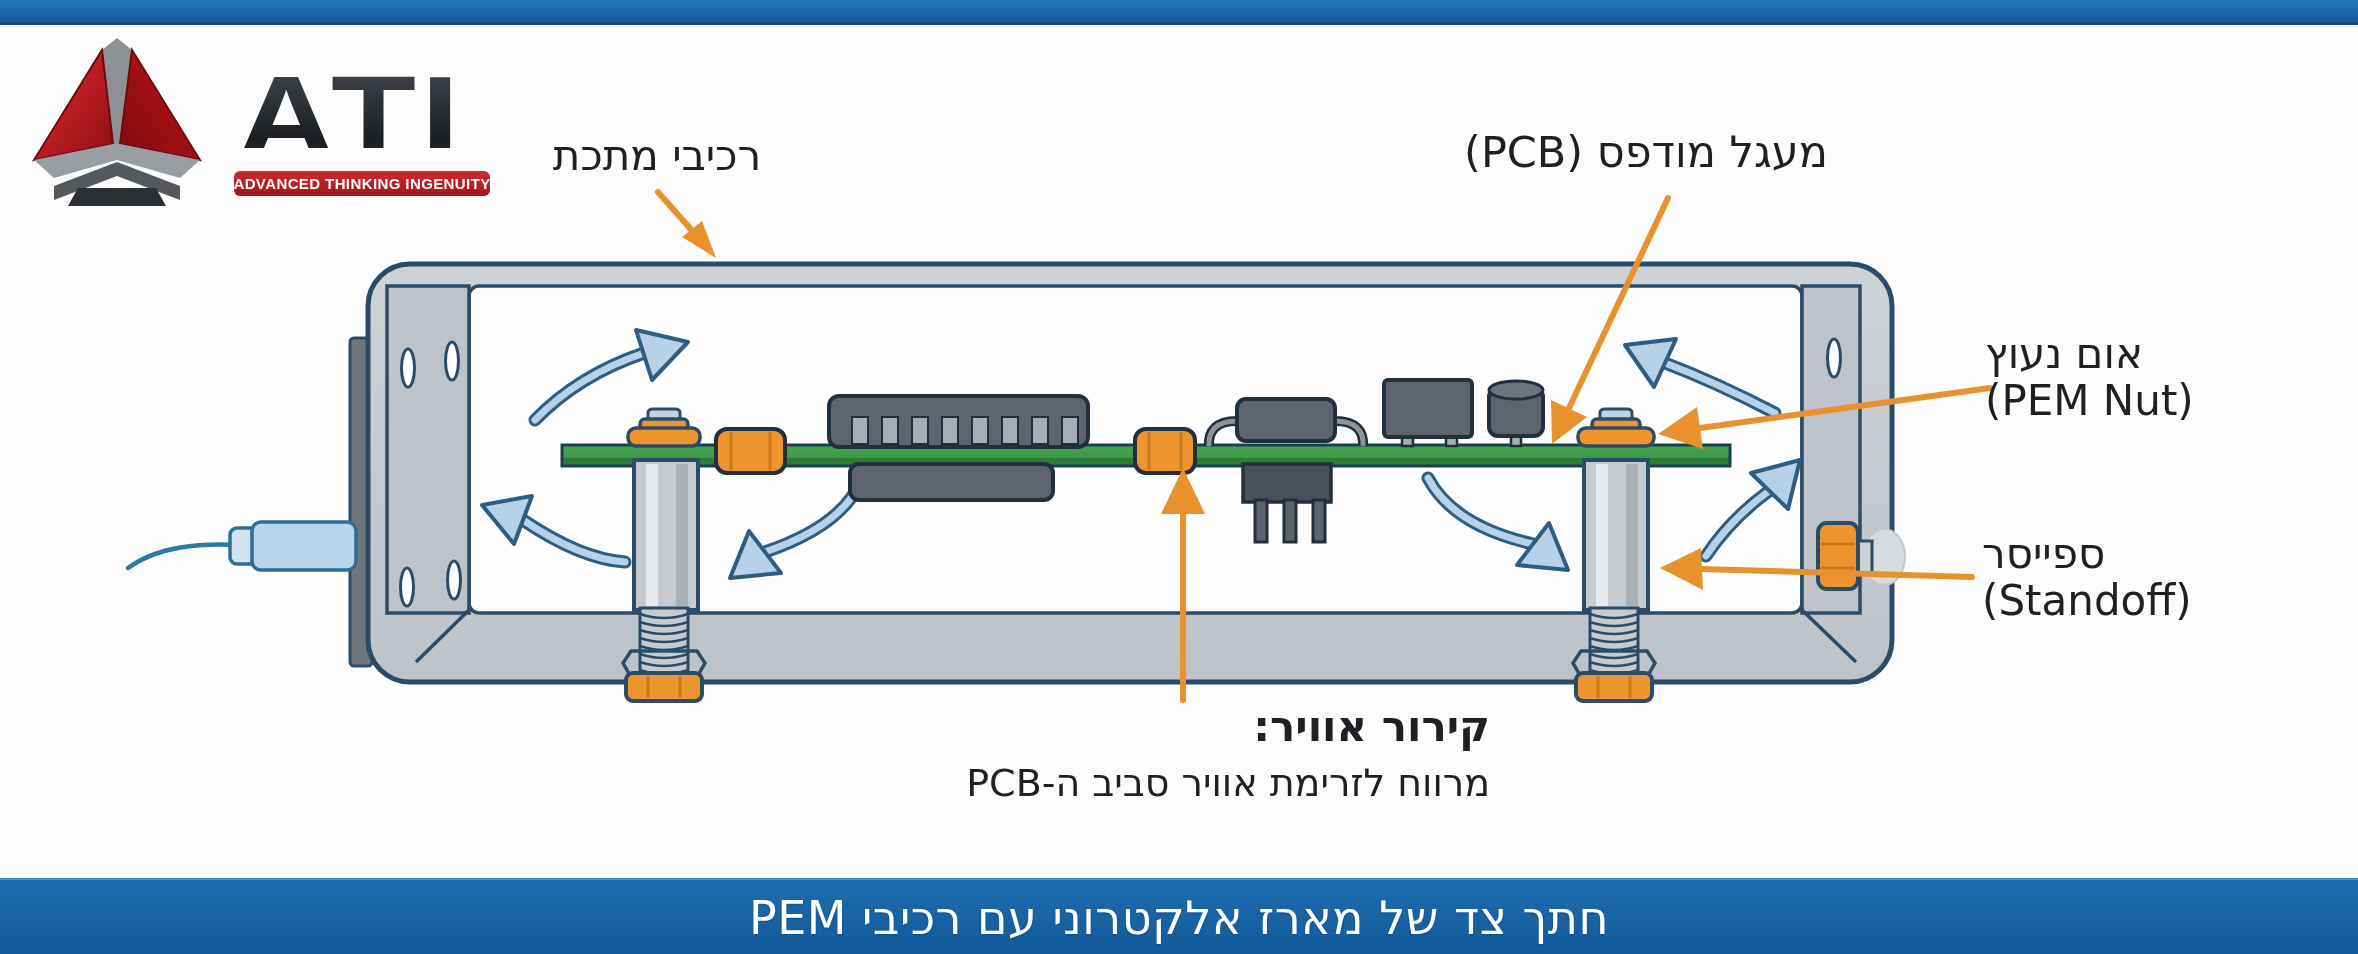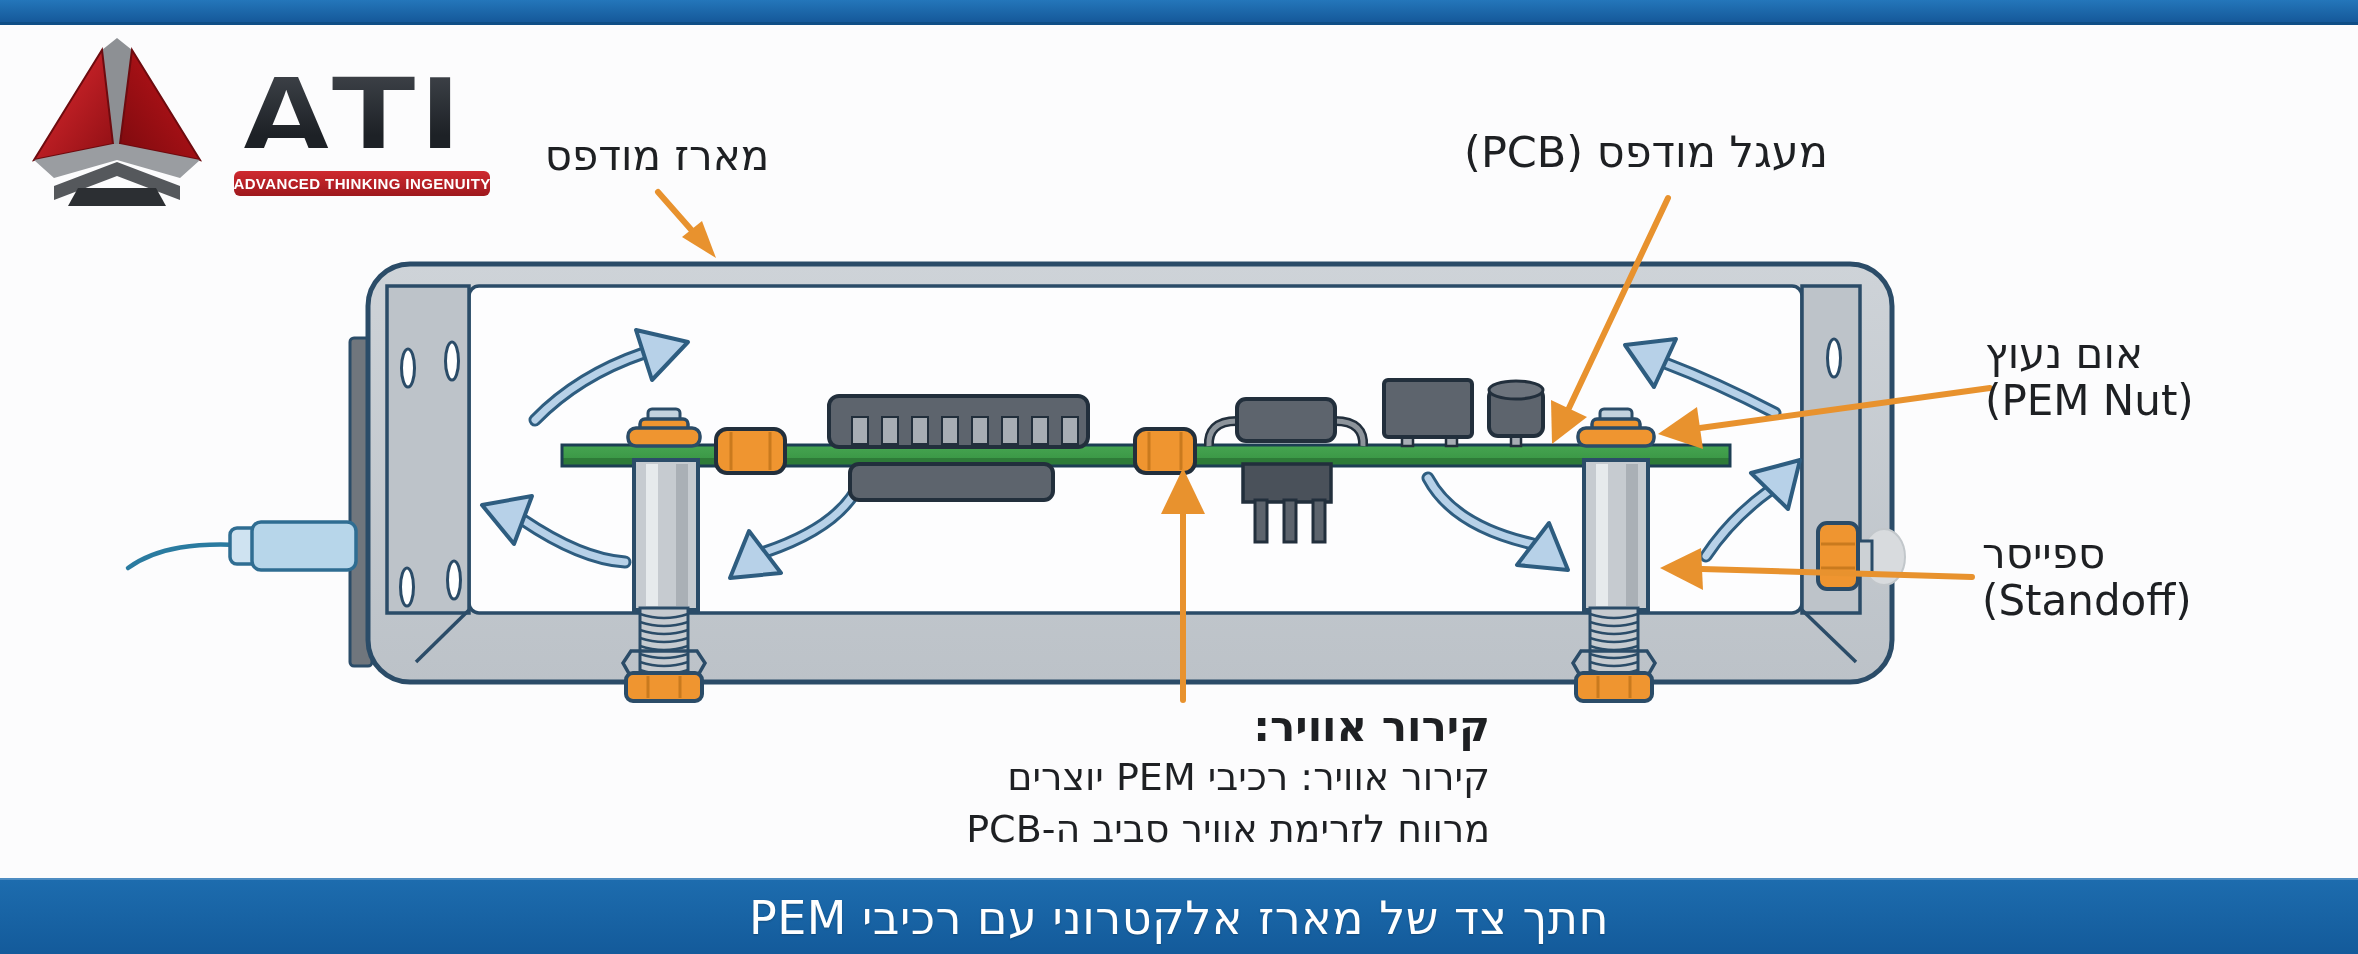--- a/index.html
+++ b/index.html
@@ -52,21 +52,21 @@
     font-size:42px;line-height:48px;white-space:nowrap;
   }
   .lbl-enclosure{left:457px;top:132px;width:400px;text-align:center;}
   .lbl-pcb{left:1446px;top:128px;width:400px;text-align:center;font-size:43px;}
   .lbl-pem{left:1985px;top:330px;text-align:left;line-height:47px;}
   .lbl-standoff{left:1982px;top:530px;text-align:left;line-height:47px;}
   .cooling{
     position:absolute;right:868px;top:702px;direction:rtl;text-align:right;
     color:#1e2023;white-space:nowrap;
   }
-  .cooling .c-title{font-size:42px;font-weight:bold;margin-bottom:0;}
+  .cooling .c-title{font-size:42px;font-weight:bold;margin-bottom:6px;}
   .cooling .c-line{font-size:38px;line-height:52px;}
 </style>
 </head>
 <body>
 
 <div id="stage">
 
   <div class="top-bar"></div>
 
   <svg class="diagram" width="2358" height="954" viewBox="0 0 2358 954">
@@ -263,36 +263,35 @@
       <polygon points="6,122 85,106 92,106 172,122 152,140 89,122 26,140" fill="#9a9da1"></polygon>
       <polygon points="26,148 89,124 152,148 152,162 89,138 26,162" fill="#55585c"></polygon>
       <polygon points="50,150 128,150 138,168 40,168" fill="#2c2f33"></polygon>
     </svg>
     <div class="logo-ati">ATI</div>
     <div class="logo-banner">
       <span>ADVANCED THINKING INGENUITY</span>
     </div>
   </div>
 
-  <div class="lbl lbl-enclosure">מארז מודפס</div>
+  <div class="lbl lbl-enclosure">רכיבי מתכת</div>
   <div class="lbl lbl-pcb">מעגל מודפס (PCB)</div>
 
   <div class="lbl lbl-pem">
     <div>אום נעוץ</div>
     <div>(PEM Nut)</div>
   </div>
 
   <div class="lbl lbl-standoff">
     <div>ספייסר</div>
     <div>(Standoff)</div>
   </div>
 
   <div class="cooling">
     <div class="c-title">קירור אוויר:</div>
-    <div class="c-line">קירור אוויר: רכיבי PEM יוצרים</div>
     <div class="c-line">מרווח לזרימת אוויר סביב ה-PCB</div>
   </div>
 
   <div class="bottom-bar">
     <div class="caption">חתך צד של מארז אלקטרוני עם רכיבי PEM</div>
   </div>
 
 </div>
 
 </body></html>

